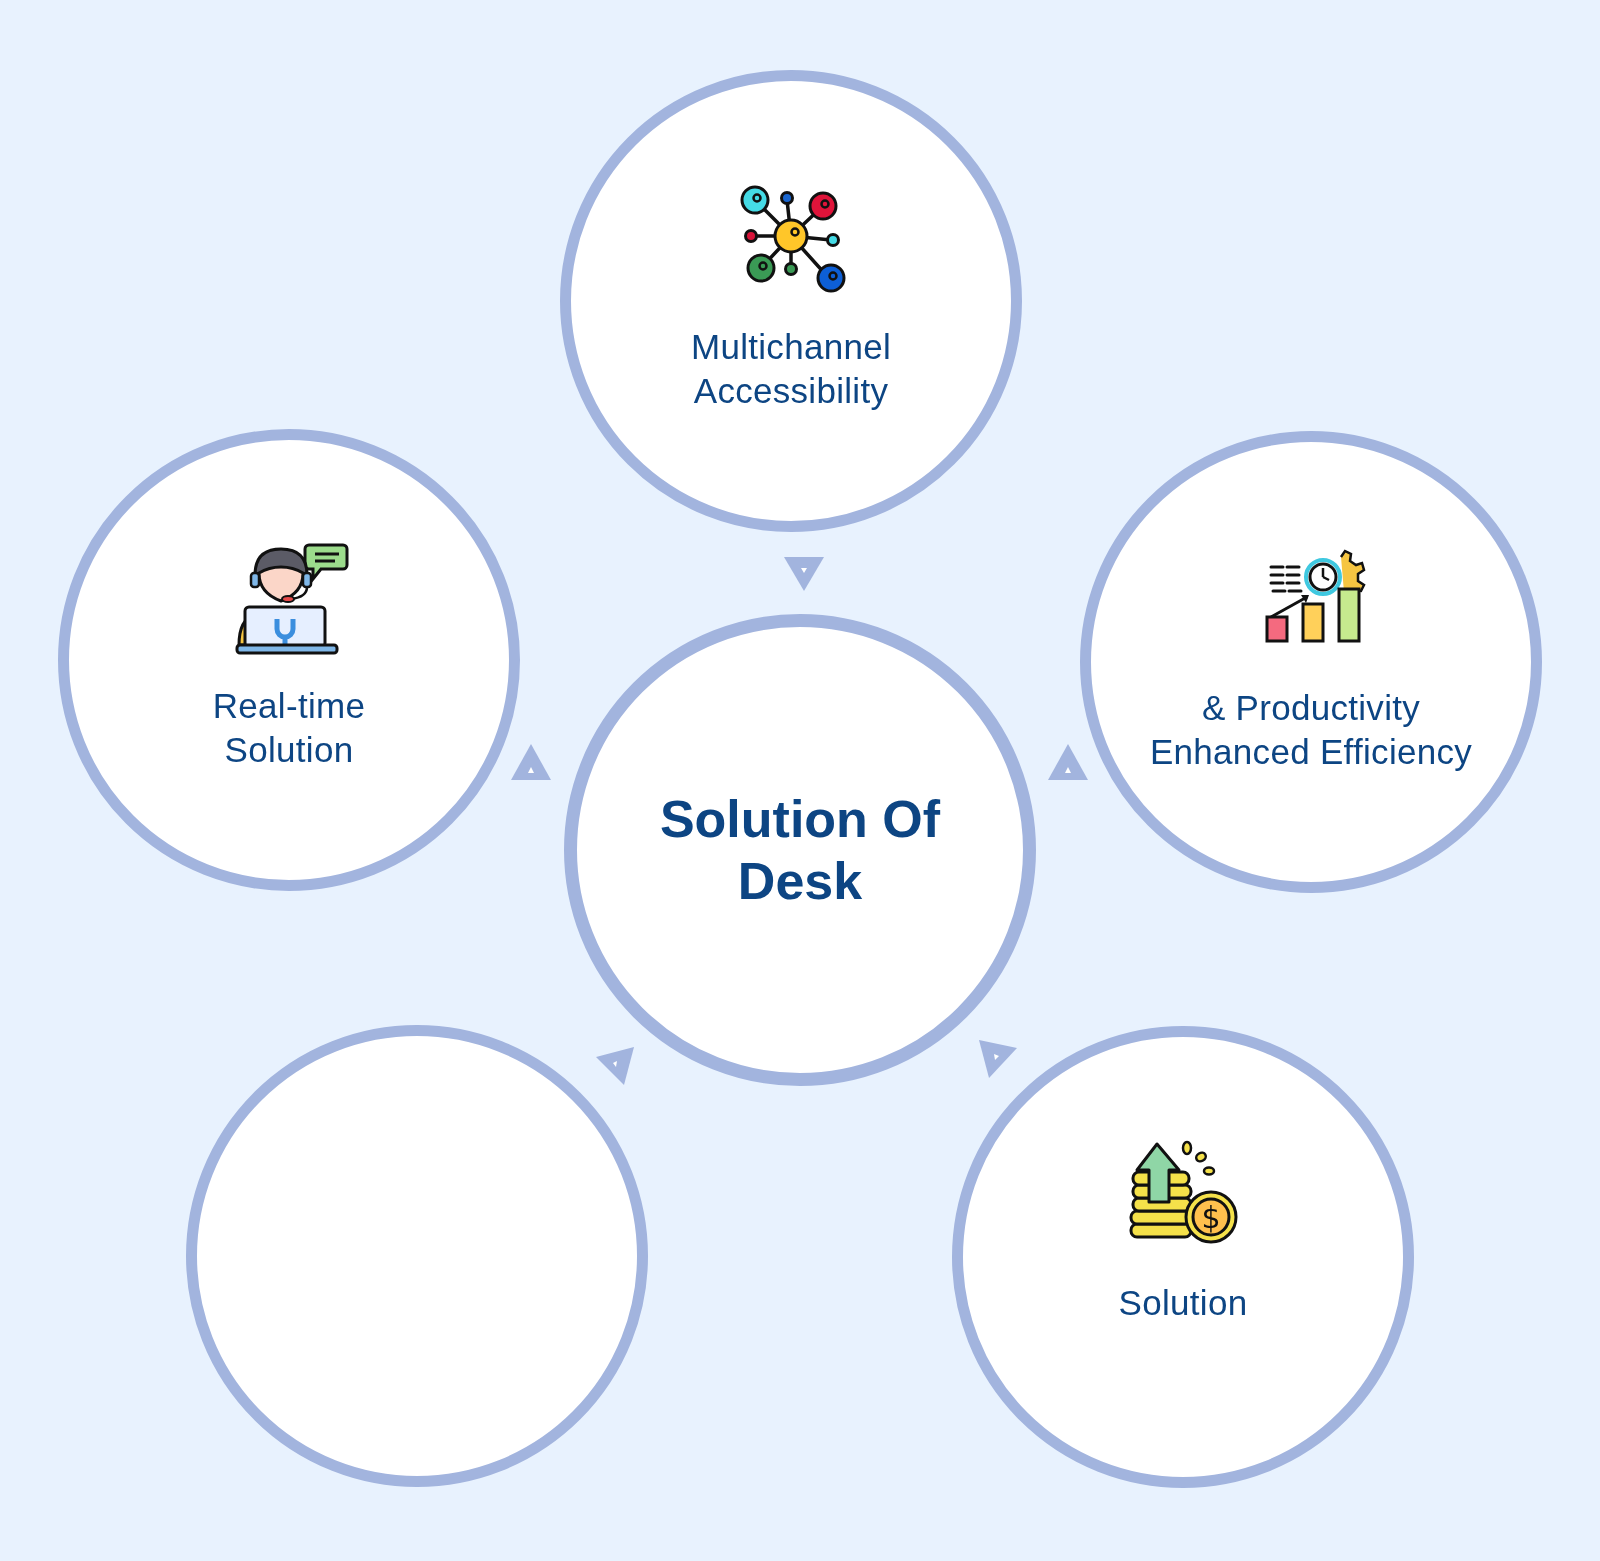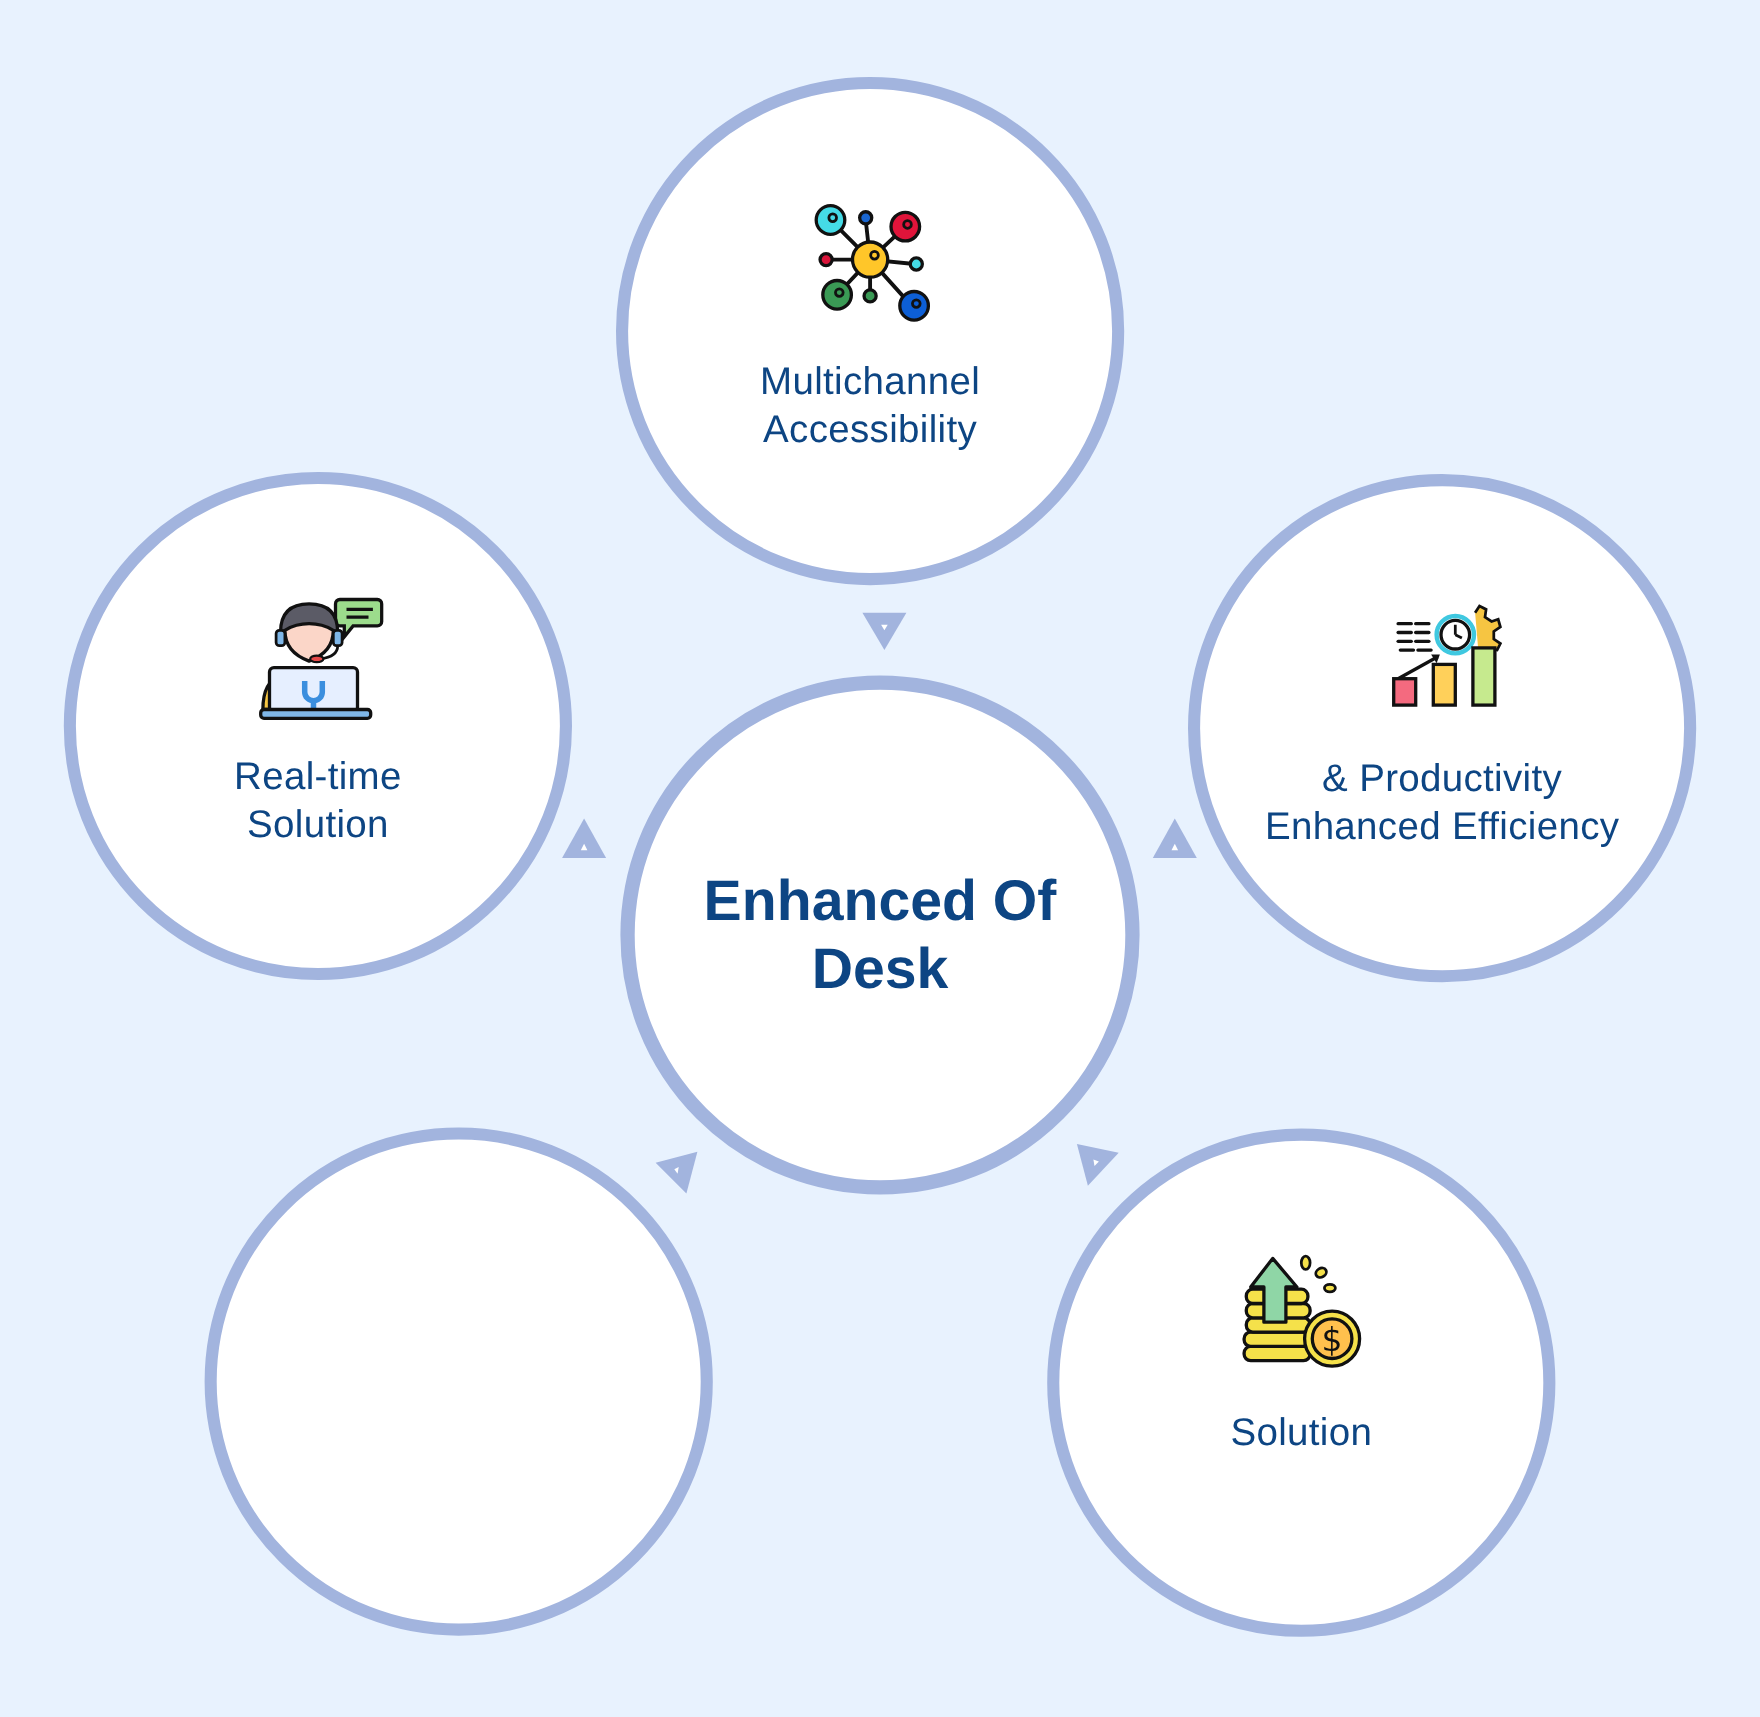--- a/index.html
+++ b/index.html
@@ -186,16 +186,16 @@
     </svg>
   </div>
   <div class="label">
     <div>Real-time</div>
     <div>Solution</div>
   </div>
 </div>
 
 <div class="circle hub">
   <div class="title">
-    <div>Enhanced Of</div>
+    <div>Solution Of</div>
     <div>Desk</div>
   </div>
 </div>
 
 </body></html>

